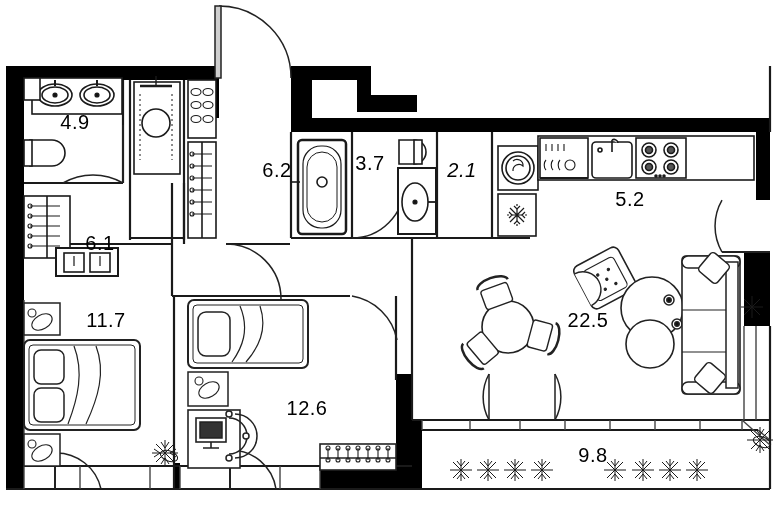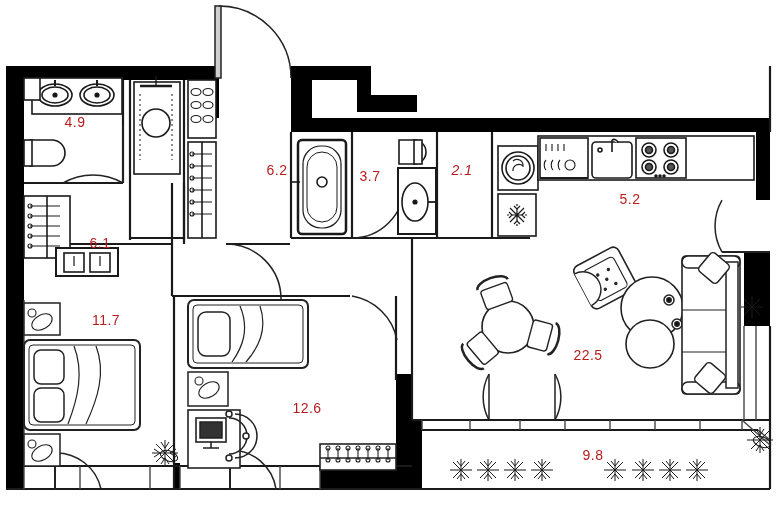--- a/index.html
+++ b/index.html
@@ -2,23 +2,23 @@
 <html><head>
 <meta charset="utf-8">
 <style>
   html,body{margin:0;padding:0;background:#ffffff;}
   body{font-family:"Liberation Sans","DejaVu Sans",sans-serif;}
   #plan-root{position:relative;width:776px;height:509px;background:#ffffff;overflow:hidden;}
   #plan-svg{position:absolute;left:0;top:0;width:776px;height:509px;display:block;}
   .area-label{
     position:absolute;
     font-family:"Liberation Sans","DejaVu Sans",sans-serif;
-    font-size:14px;
+    font-size:20px;
     letter-spacing:0.5px;
-    color:#b91c1c;
+    color:#000000;
     white-space:nowrap;
     transform:translate(-50%,-50%);
     user-select:none;
   }
 </style>
 </head>
 <body>
 
 <div id="plan-root">
 
@@ -411,21 +411,21 @@
           <path d="M0,-11 L0,11 M-11,0 L11,0 M-8,-8 L8,8 M8,-8 L-8,8"></path>
         </g>
       </g>
     </g>
 
   </svg>
 
   <div class="area-label" style="left:75px;top:122px;">4.9</div>
   <div class="area-label" style="left:100px;top:213px;margin-top:30px;">6.1</div>
   <div class="area-label" style="left:265px;top:170px;margin-left:12px;">6.2</div>
-  <div class="area-label" style="left:370px;top:176px;">3.7</div>
+  <div class="area-label" style="left:370px;top:163px;">3.7</div>
   <div class="area-label" style="left:462px;top:170px;font-style:italic;">2.1</div>
   <div class="area-label" style="left:630px;top:199px;">5.2</div>
   <div class="area-label" style="left:98px;top:320px;margin-left:8px;">11.7</div>
   <div class="area-label" style="left:307px;top:408px;">12.6</div>
-  <div class="area-label" style="left:588px;top:320px;margin-top:35px;">22.5</div>
+  <div class="area-label" style="left:588px;top:320px;">22.5</div>
   <div class="area-label" style="left:593px;top:455px;">9.8</div>
 
 </div>
 
 </body></html>

